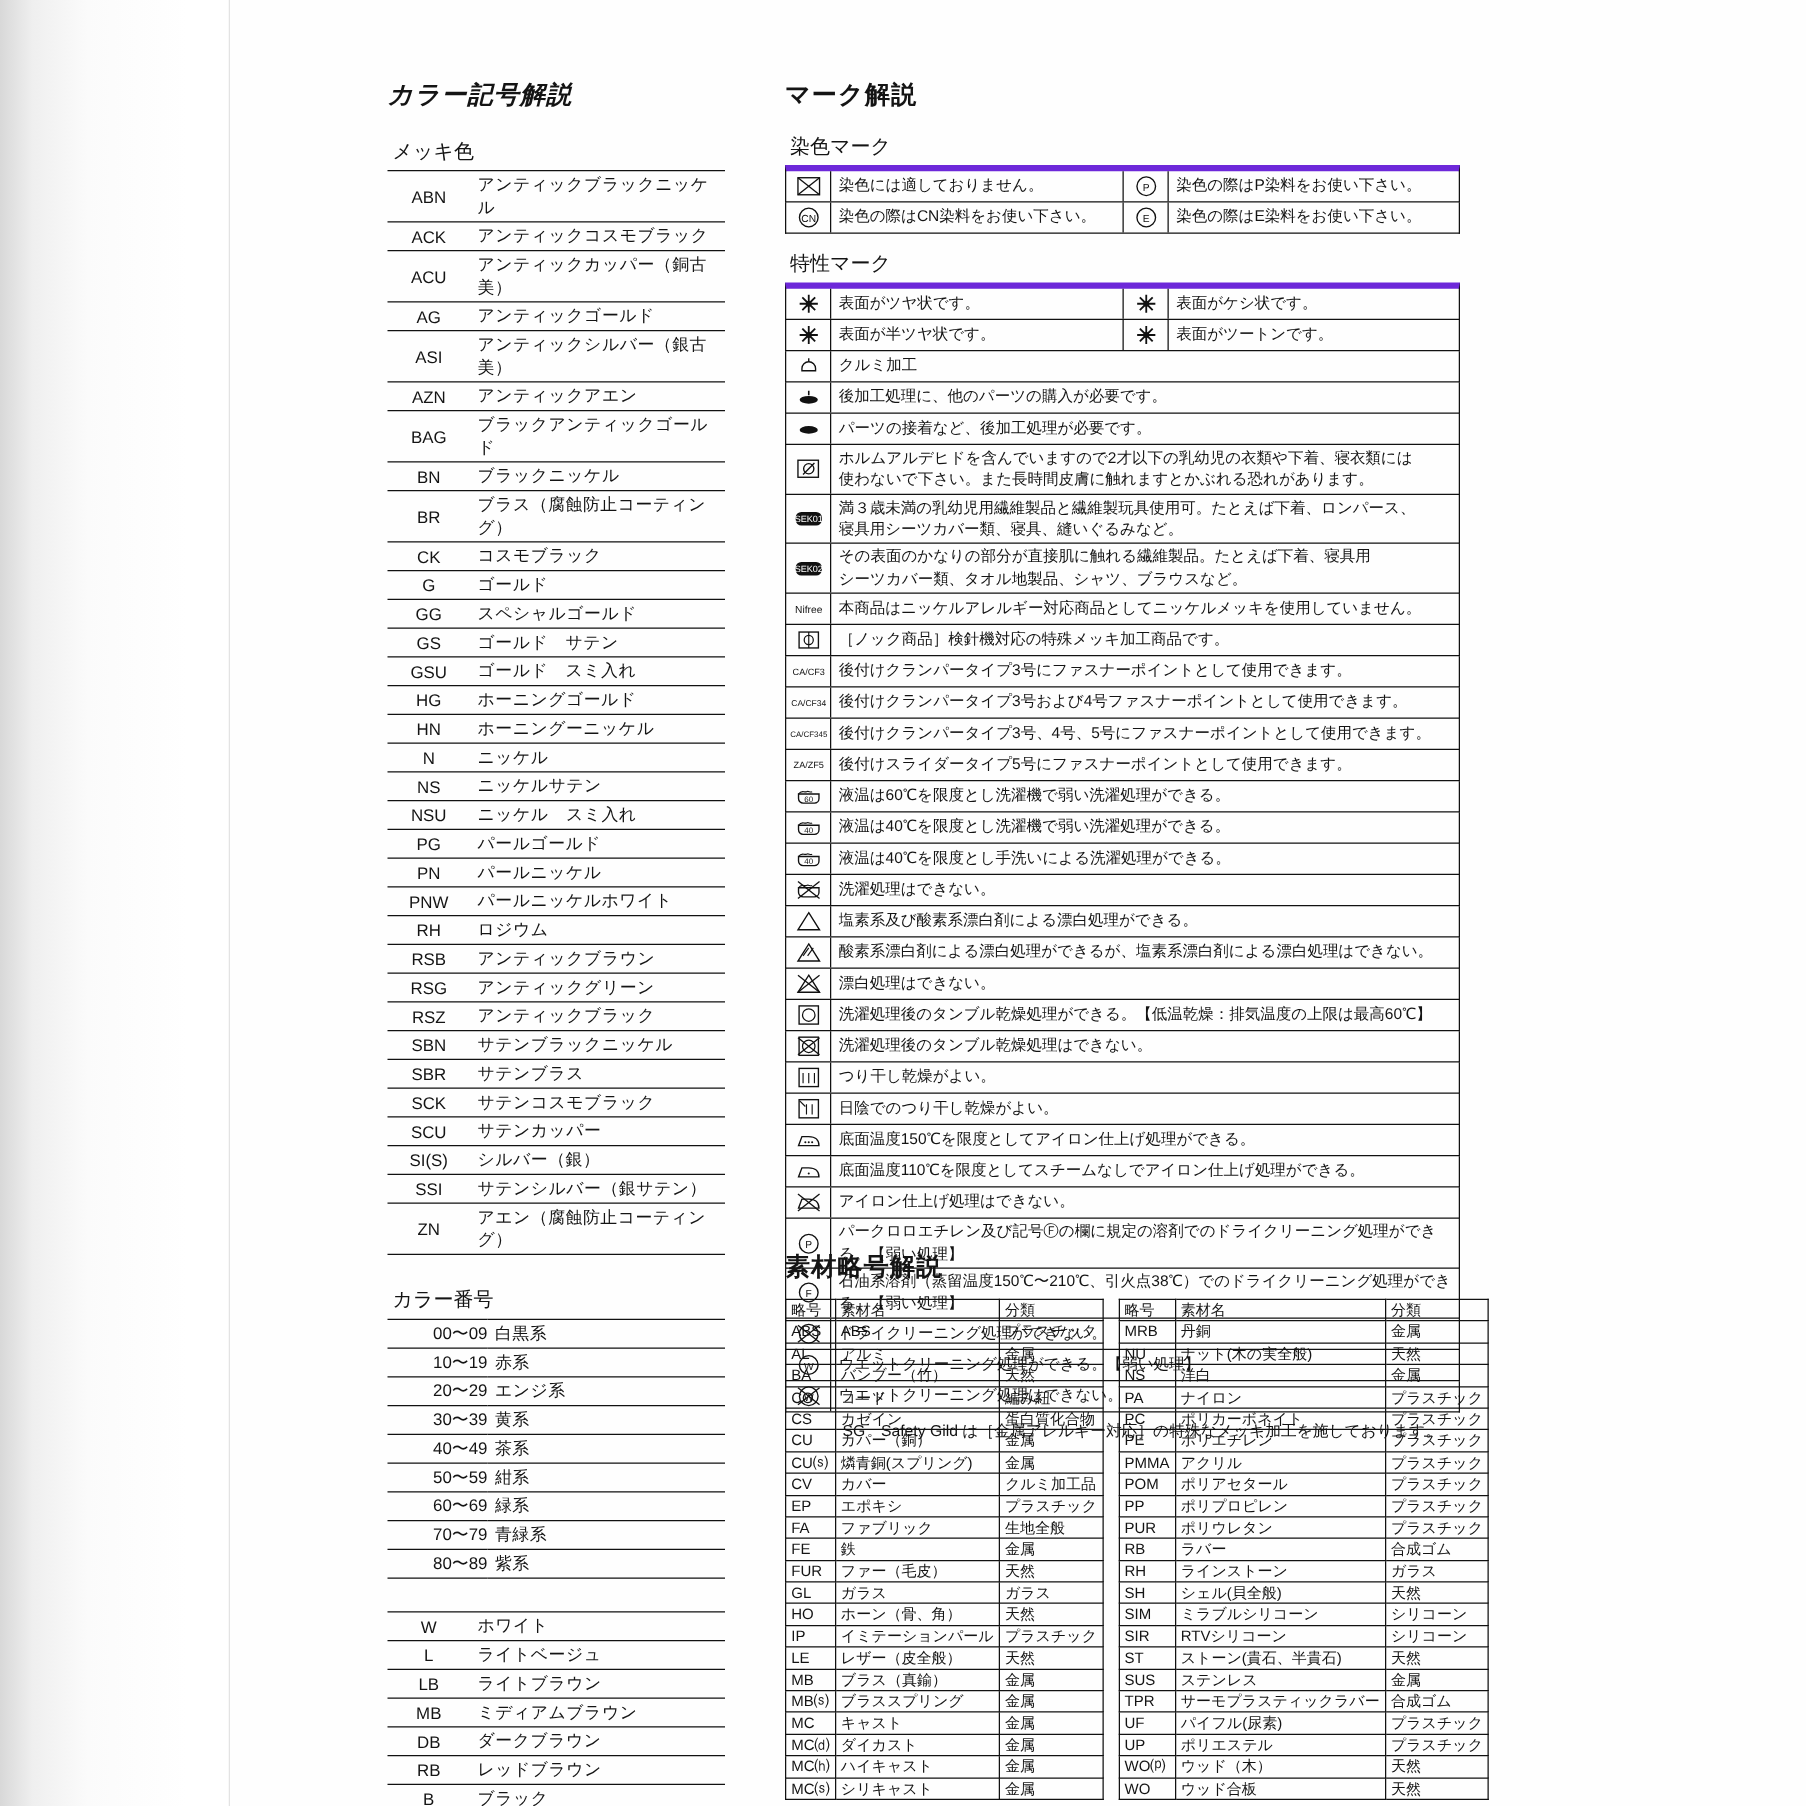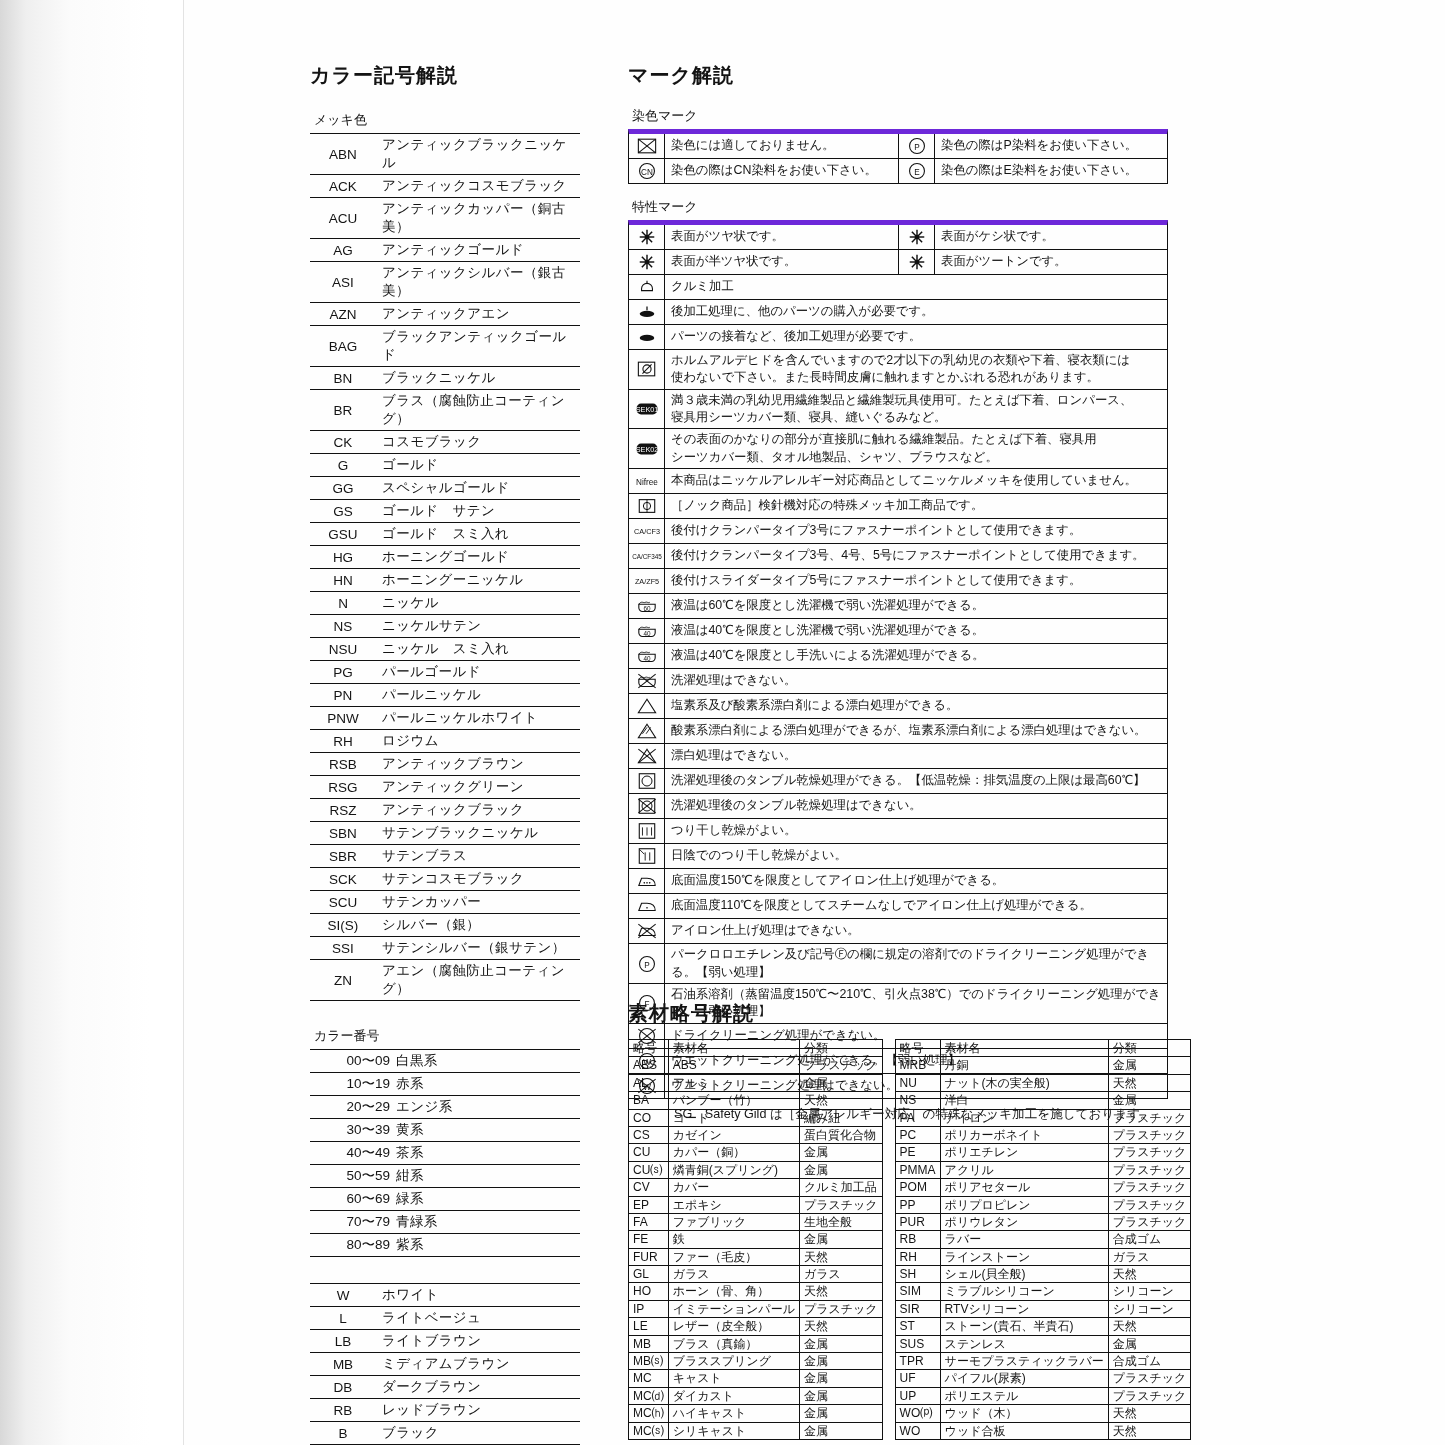--- a/index.html
+++ b/index.html
@@ -30,22 +30,22 @@
   .h1 {
     font-size:20px; font-weight:bold; letter-spacing:1px;
   }
   .tbl { width:100%; border-collapse:collapse; }
   .tbl td { border-top:1px solid #111; border-bottom:1px solid #111; padding:2px 0 2px 0; font-size:13.5px; vertical-align:middle;}
   .code { width:66px; text-align:center; font-size:14px; }
   .nm { padding-left:6px !important; letter-spacing:0.4px;margin-left:11px;}
 
   
   .colL { position:absolute; left:310px; top:62px; width:270px; }
-  .colL .h1 { margin-bottom:22px; }
-  .seclabel { font-size:13px; margin:0 0 4px 4px; }
+  .colL .h1 { margin-bottom:22px;font-style:italic; }
+  .seclabel { font-size:16px; margin:0 0 4px 4px; }
   .spacer26 { height:26px; }
 
   .colornum td { font-size:13.5px; }
   .colornum .code { width:80px; text-align:right; padding-left:6px;}
 
   
   .colR { position:absolute; left:628px; top:62px; width:540px; }
   
 
   .mrow { display:flex; border:1px solid #111; border-top:0; }
@@ -537,20 +537,30 @@
                 <text x="12" y="14" text-anchor="middle" font-size="8" font-family="Liberation Sans" fill="#111">CA/CF3</text>
               </svg>
             </span>
           </div>
           <div class="mtext" style="white-space: pre-line;">後付けクランパータイプ3号にファスナーポイントとして使用できます。</div>
         </div>
         <div class="mrow">
           <div class="micon">
             <span class="g">
               <svg viewBox="0 0 24 22" style="width:22px;height:20px;width:44px;">
+                <text x="12" y="14" text-anchor="middle" font-size="7.5" font-family="Liberation Sans" fill="#111">CA/CF34</text>
+              </svg>
+            </span>
+          </div>
+          <div class="mtext" style="white-space: pre-line;">後付けクランパータイプ3号および4号ファスナーポイントとして使用できます。</div>
+        </div>
+        <div class="mrow">
+          <div class="micon">
+            <span class="g">
+              <svg viewBox="0 0 24 22" style="width:22px;height:20px;width:44px;">
                 <text x="12" y="14" text-anchor="middle" font-size="7" font-family="Liberation Sans" fill="#111">CA/CF345</text>
               </svg>
             </span>
           </div>
           <div class="mtext" style="white-space: pre-line;">後付けクランパータイプ3号、4号、5号にファスナーポイントとして使用できます。</div>
         </div>
         <div class="mrow">
           <div class="micon">
             <span class="g">
               <svg viewBox="0 0 24 22" style="width:22px;height:20px;width:44px;">

